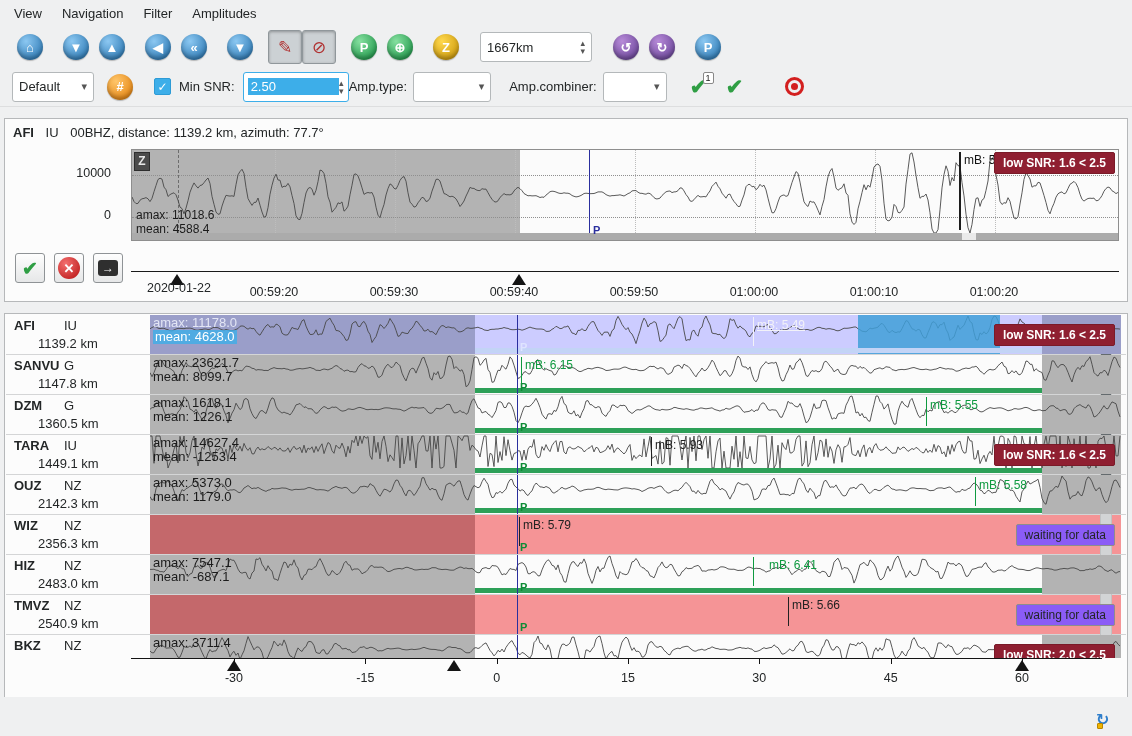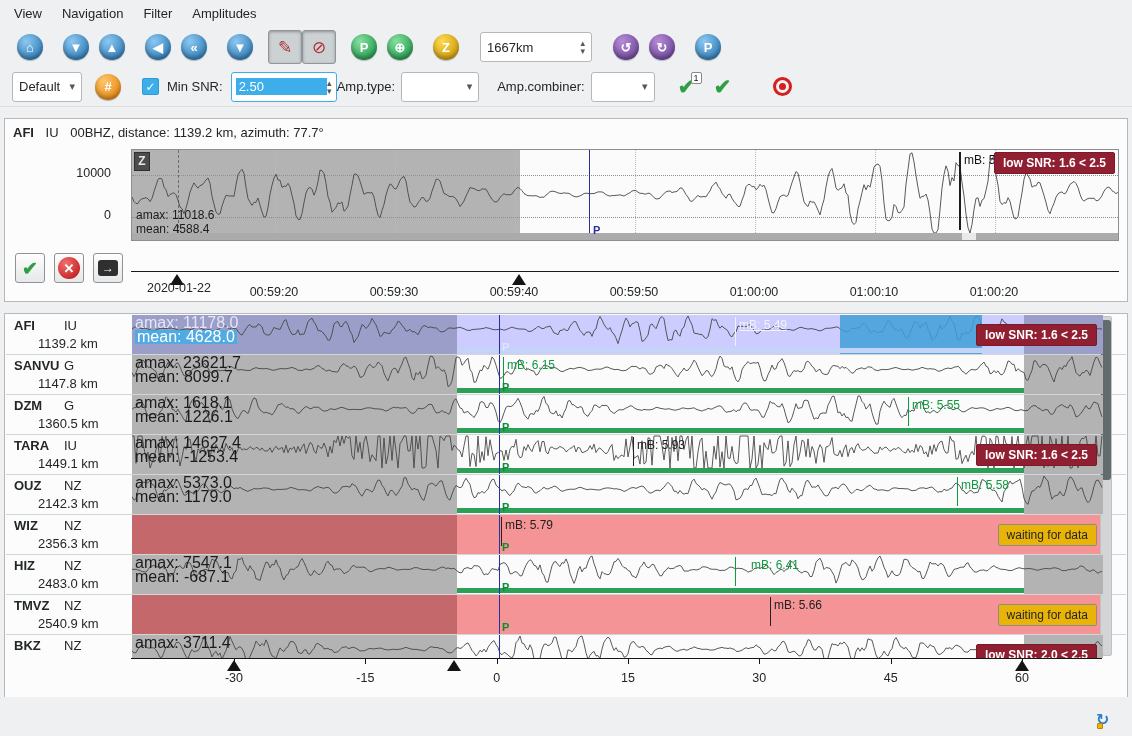--- a/index.html
+++ b/index.html
@@ -60,50 +60,50 @@
   #mp-cov{position:absolute;left:0;right:0;bottom:0;height:7px;background:#ababab;z-index:4}
   #mp-cov .notch{position:absolute;left:830px;width:14px;top:0;bottom:0;background:#eaeaea}
   .compbox{position:absolute;left:2px;top:2px;width:16px;height:19px;background:#4c4c4c;border:1px solid #2e2e2e;color:#e8e8e8;font-size:12px;font-weight:bold;text-align:center;line-height:17px;z-index:6}
   .amstats{position:absolute;left:4px;top:58px;font-size:12px;line-height:14px;color:#1b1b1b;z-index:6}
   .pline{position:absolute;top:0;bottom:7px;width:1px;background:var(--p-blue,#2a2f9e);z-index:5}
   .mp-plabel{position:absolute;left:461px;top:74px;font-size:11px;font-weight:bold;color:var(--p-blue,#2a2f9e);z-index:6}
   .mp-mbline{position:absolute;left:827px;top:2px;height:78px;width:2px;background:#1c1c1c;z-index:5}
   .mp-mbtext{position:absolute;left:832px;top:3px;font-size:12px;color:#111;z-index:6;white-space:nowrap}
   .badge{position:absolute;font-size:12px;line-height:16px;padding:2px 8px;border-radius:2px;white-space:nowrap;z-index:7}
   .badge.snr{background:var(--snr-badge,#8f1f31);color:#fff;font-weight:bold;border:1px solid #7a1a28}
-  .badge.waiting{background:#eab308;color:#232627;border:1px solid #8d8d8d}
+  .badge.waiting{background:#8b5cf6;color:#232627;border:1px solid #8d8d8d}
   #main-axis{position:absolute;left:0;top:152px;right:0;height:30px}
   #main-axis .axline{position:absolute;left:126px;width:988px;top:0;height:1px;background:#1a1a1a}
   .tri{position:absolute;width:0;height:0;border-left:7px solid transparent;border-right:7px solid transparent;border-bottom:11px solid #141414}
   .mtick{position:absolute;width:70px;text-align:center;font-size:12.5px;top:14px}
   .mdate{position:absolute;left:142px;top:162px;font-size:12.5px}
   .mbtns{position:absolute;left:10px;top:134px;display:flex;gap:9px}
   .pbtn{width:30px;height:30px;border:1px solid #8f9396;border-radius:3px;background:linear-gradient(#fefefe,#e6e7e8);display:flex;align-items:center;justify-content:center;padding:0}
   .ok{color:#2f9e44;font-size:19px;font-weight:bold}
   .redx{width:22px;height:22px;border-radius:50%;background:radial-gradient(circle at 35% 30%,#f36f6f,#b61010);color:#fff;font-weight:bold;font-size:13px;display:flex;align-items:center;justify-content:center}
   .chip{width:20px;height:16px;background:#2f2f2f;border-radius:3px;color:#fff;font-size:12px;line-height:16px;text-align:center}
 
   
   #rows{position:absolute;left:1px;top:1px;right:1px;height:343px;overflow:hidden}
   .srow{display:flex;height:40px;border-bottom:1px solid #d4d5d6}
-  .slabel{width:126px;padding:3px 0 0 8px;background:var(--panel-bg,#fcfcfc);font-size:13px}
+  .slabel{width:144px;padding:3px 0 0 8px;background:var(--panel-bg,#fcfcfc);font-size:13px}
   .slabel .code{font-weight:bold;display:inline-block;min-width:50px}
   .slabel .l2{padding-left:24px;margin-top:3px}
   .strace{width:971px;position:relative;overflow:hidden;background:#fbfbfb}
   .strace.selected{background:var(--sel-light,#ccccff)}
   .strace.waiting{background:var(--wait-light,#f59496)}
   .bg{position:absolute;top:0;bottom:0;z-index:1}
   .g-left{left:0;width:325px;background:var(--trace-gray,#b3b3b3)}
   .g-right{left:892px;width:79px;background:var(--trace-gray,#b3b3b3)}
   .strace.selected .g-left,.strace.selected .g-right{background:var(--sel-gray,#9a9ec9)}
   .strace.waiting .g-left{background:var(--wait-dark,#c4686b)}
   .hlbox{position:absolute;left:708px;width:142px;top:0;bottom:0;background:var(--sel-highlight,#3f9fd8);opacity:.85;z-index:4}
   .winbar{position:absolute;left:325px;width:567px;bottom:1px;height:5px;background:rgba(22,150,70,.9);z-index:4}
   .strace.selected .winbar{background:#c3d4f6}
-  .ammax{position:absolute;left:3px;top:1px;font-size:16px;line-height:14px;color:#1b1b1b;z-index:6}
+  .ammax{position:absolute;left:3px;top:1px;font-size:13px;line-height:14px;color:#1b1b1b;z-index:6}
   .strace.selected .ammax{color:#e3e6f5}
   .mean-hl{background:rgba(61,174,233,.8);color:#fff;display:inline-block;padding:0 2px}
   .strace .pline{bottom:0;left:367px}
   .plabel{position:absolute;left:370px;bottom:1px;font-size:11px;font-weight:bold;color:#0d8c36;z-index:6}
   .strace.selected .plabel{color:#dfe4ff}
   .mbline{position:absolute;top:2px;height:29px;width:1px;z-index:5}
   .mblabel{position:absolute;top:3px;font-size:12px;white-space:nowrap;z-index:6}
   .mb-green.mbline{background:#0f9a40}.mb-green.mblabel{color:#0f9a40}
   .mb-dark.mbline{background:#222}.mb-dark.mblabel{color:#222}
   .mb-light.mbline{background:#f2f2f8}.mb-light.mblabel{color:#f2f2f8}
@@ -186,21 +186,21 @@
         <button class="tbbtn">
           <span class="sphere sph-purple">↻</span>
         </button>
         <button class="tbbtn gap">
           <span class="sphere sph-blue">P</span>
         </button>
       </span>
   </div>
 
   <div class="toolbar tb2">
-    <div class="combo" style="width:70px">
+    <div class="combo" style="width:82px">
       <span>Default</span>
       <span class="chev">▾</span>
     </div>
     <button class="tbbtn" style="margin-left:8px">
       <span class="sphere sph-orange">#</span>
     </button>
     <span class="checkbox" style="margin-left:16px">✓</span>
     <label class="tlabel" style="margin-left:8px">Min SNR:</label>
     <div class="spinbox" style="margin-left:8px">
       <span class="spinval">2.50</span>

